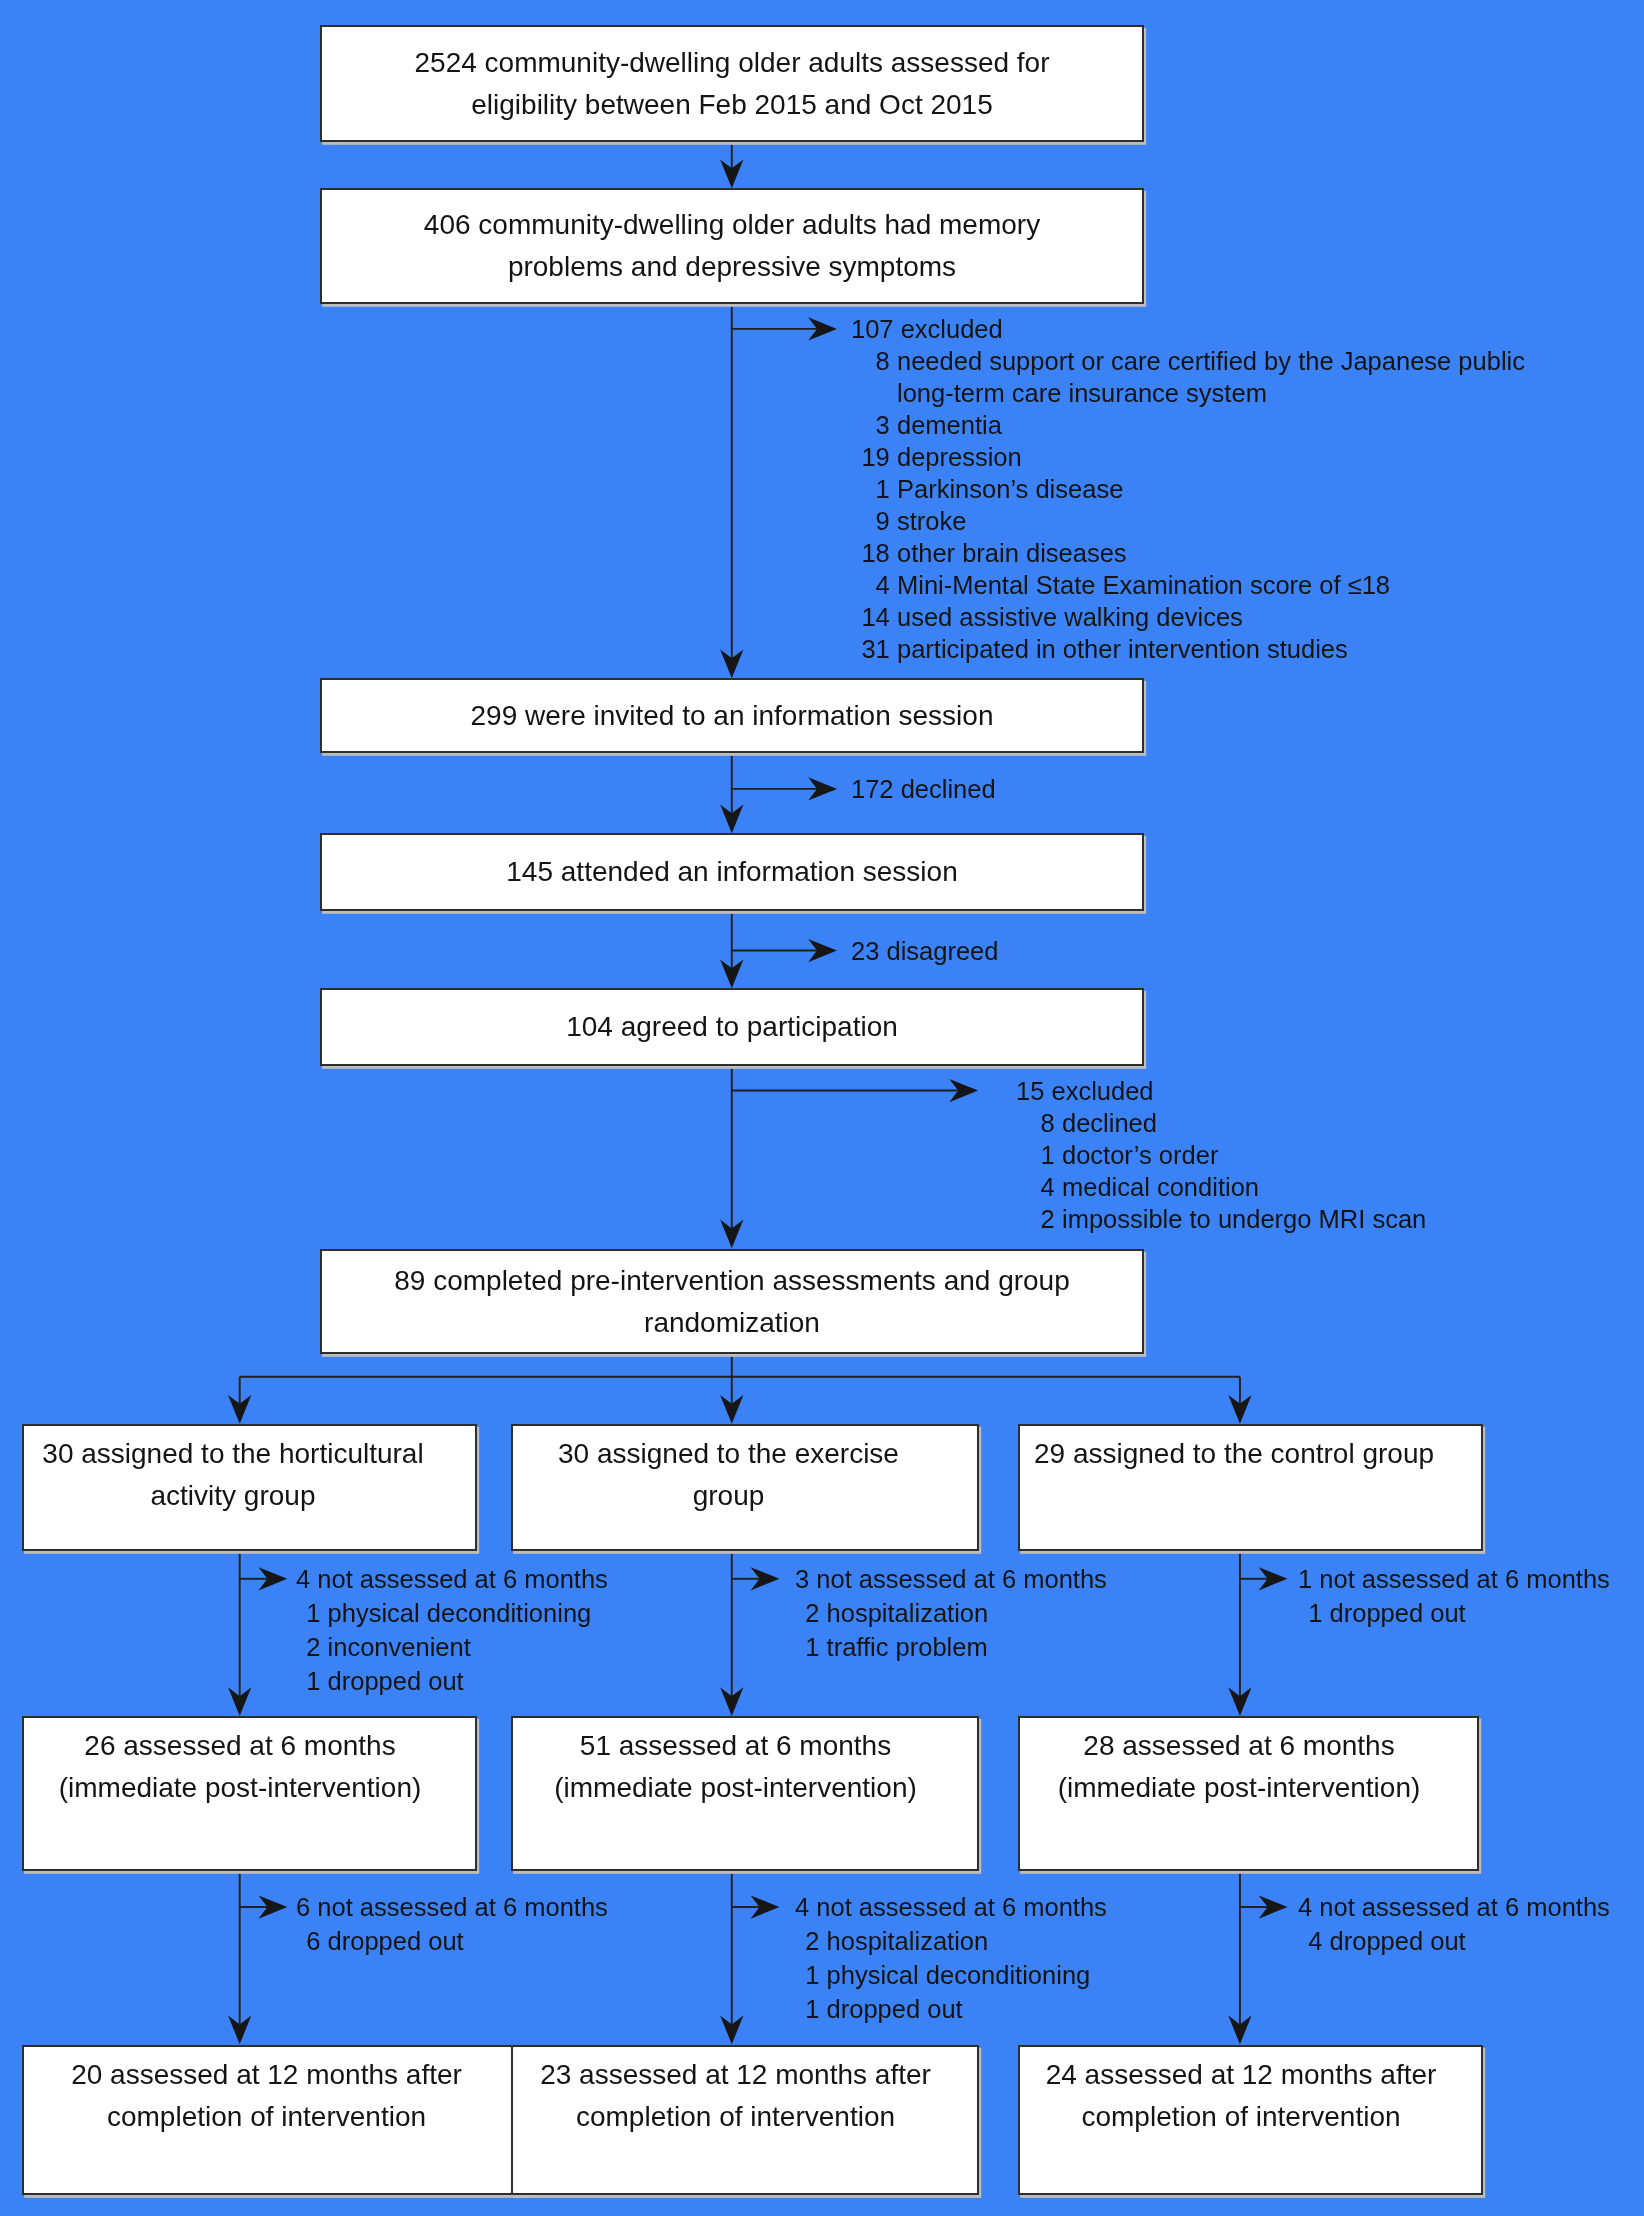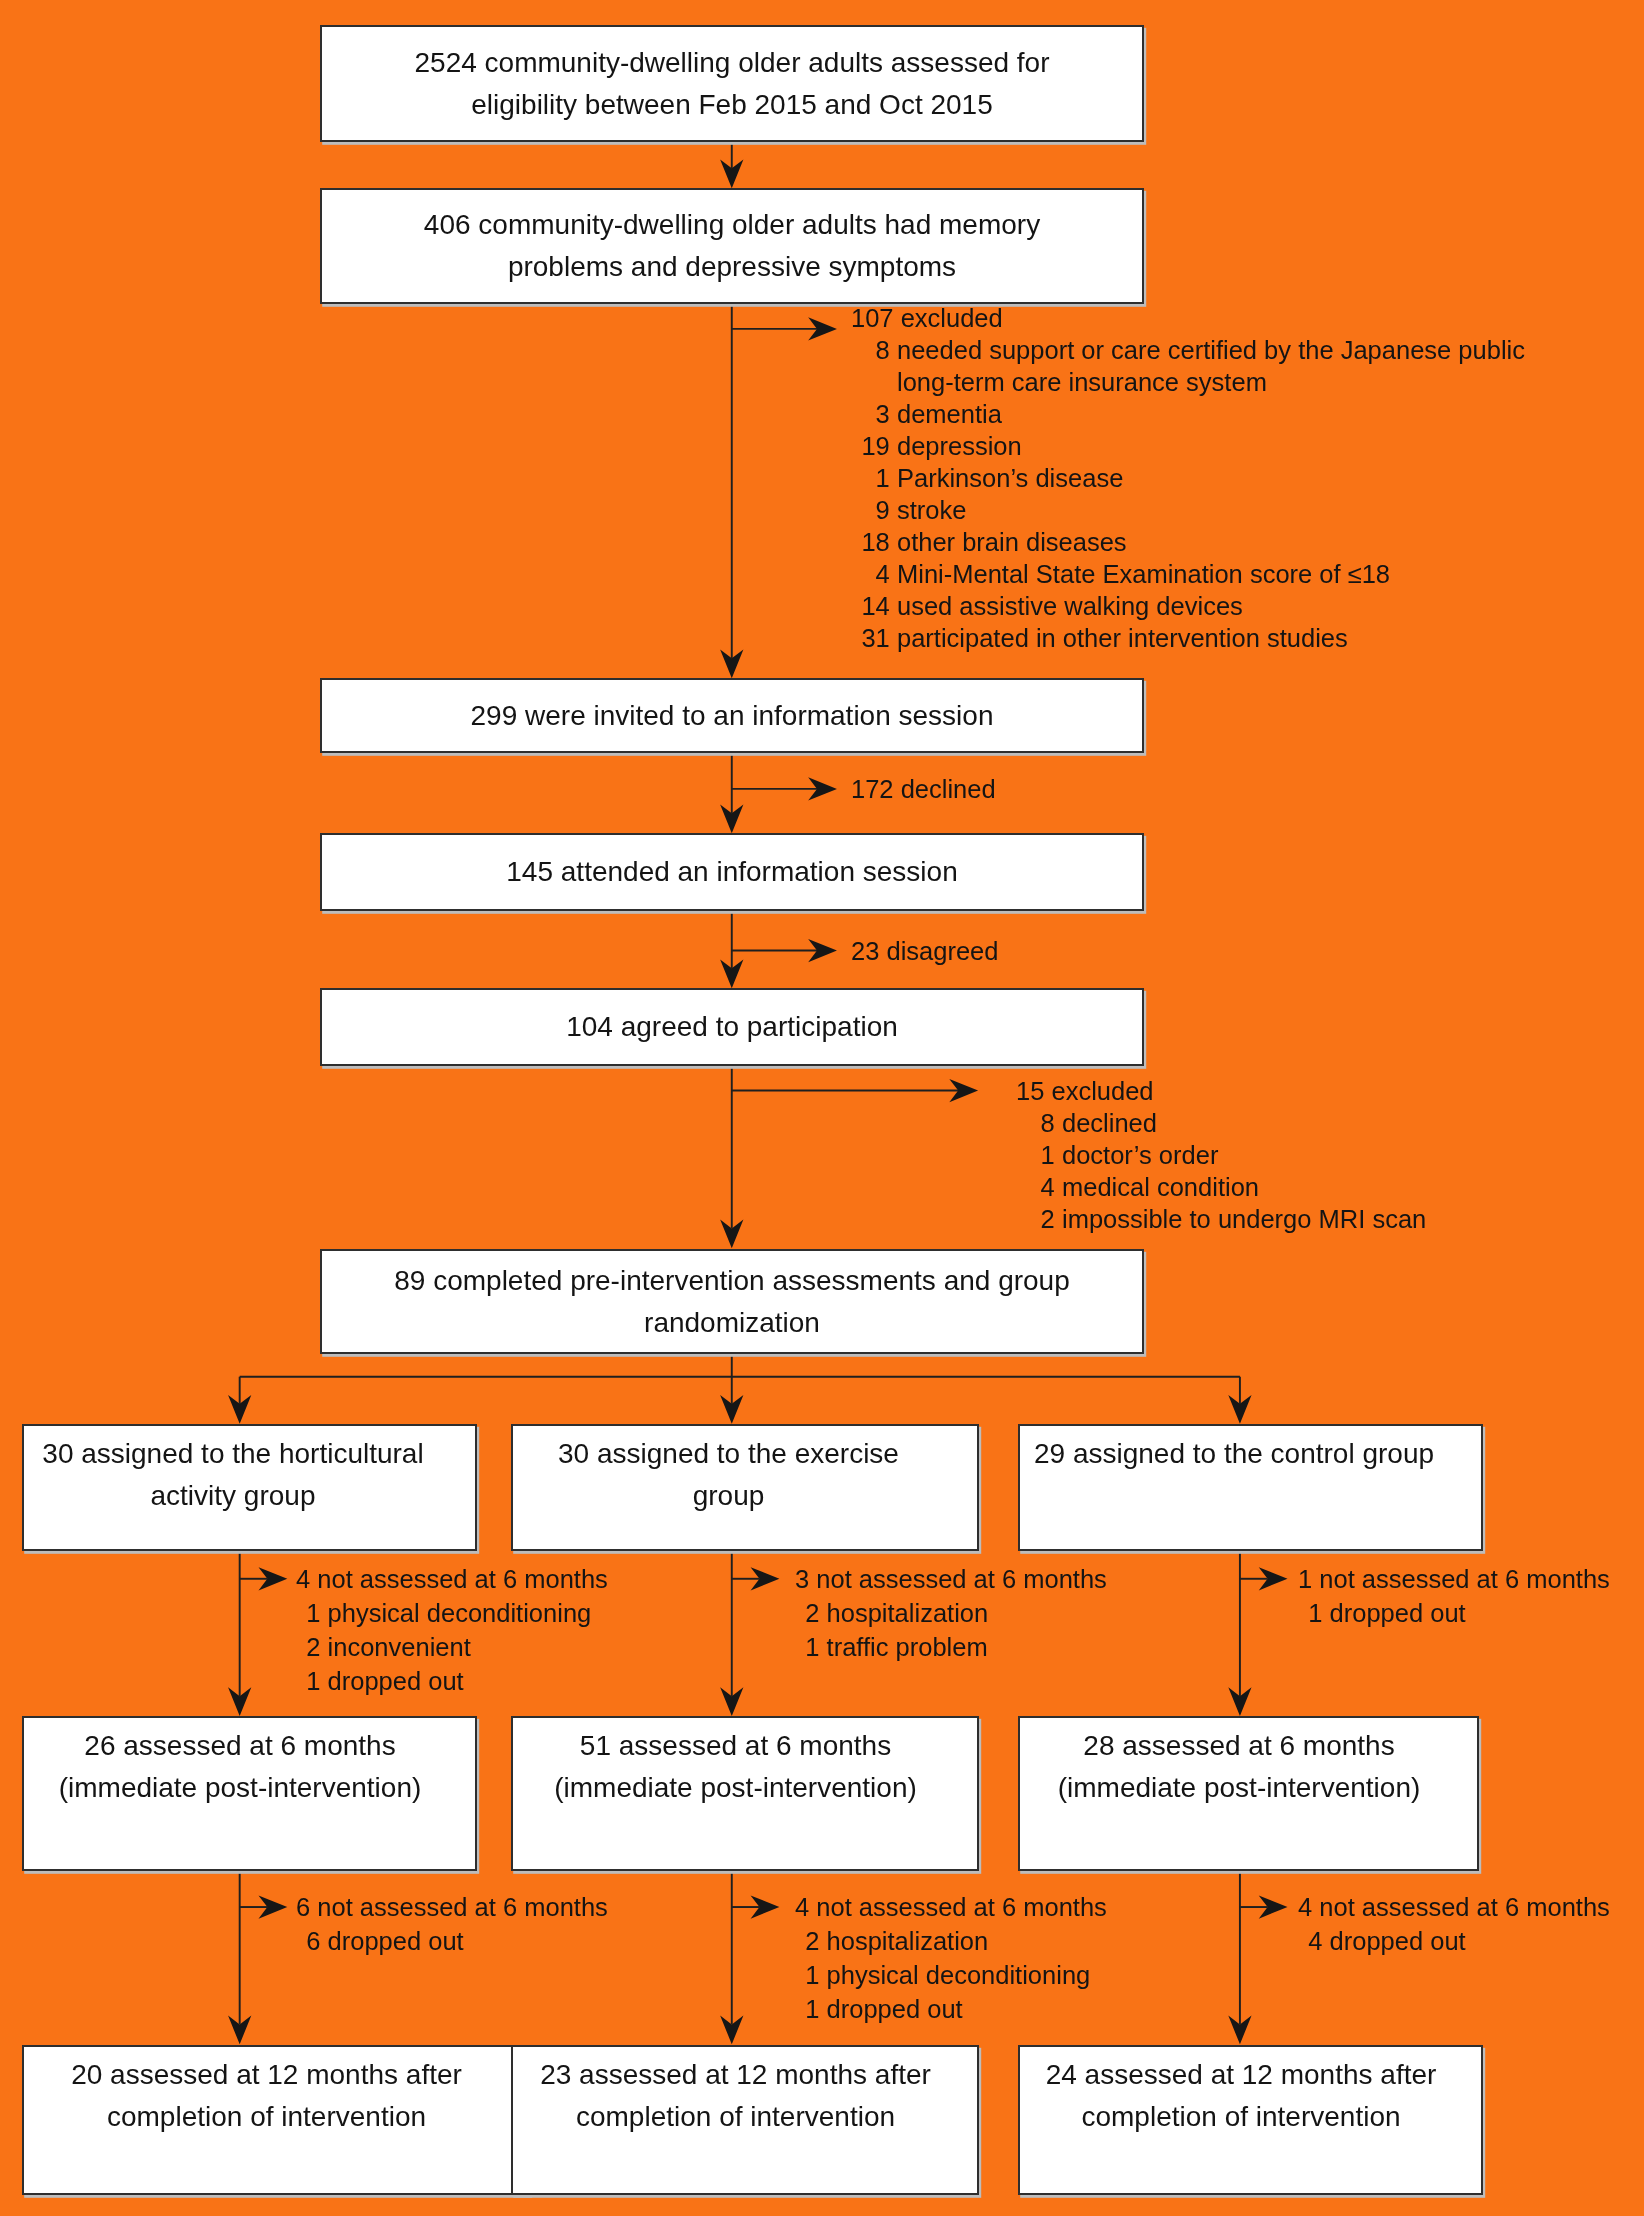--- a/index.html
+++ b/index.html
@@ -4,21 +4,21 @@
 <style>
   html, body {
     margin: 0;
     padding: 0;
     background: #ffffff;
   }
   #canvas {
     position: relative;
     width: 1644px;
     height: 2216px;
-    background: #f97316;
+    background: #3b82f6;
     font-family: "Liberation Sans", "DejaVu Sans", sans-serif;
     color: #141414;
     overflow: hidden;
   }
   #connectors {
     position: absolute;
     left: 0; top: 0;
     width: 1644px; height: 2216px;
     z-index: 1;
   }
@@ -195,21 +195,21 @@
   <div class="box box--left box--narrowpad" style="left:12px;top:2045px;width:508px;height:150px">
     <div>20 assessed at 12 months after completion of intervention</div>
   </div>
   <div class="box box--left box--narrowpad" style="left:501px;top:2045px;width:468px;height:150px">
     <div>23 assessed at 12 months after completion of intervention</div>
   </div>
   <div class="box box--left box--narrowpad" style="left:1008px;top:2045px;width:465px;height:150px">
     <div>24 assessed at 12 months after completion of intervention</div>
   </div>
 
-  <div class="branch branch--spine" id="branch-excluded-107" style="left:851px;top:302px">
+  <div class="branch branch--spine" id="branch-excluded-107" style="left:851px;top:313px">
     <div class="b-title">107 excluded</div>
     <div class="b-items">
         <div class="row">
           <span class="num">8</span>
           <span class="lbl">needed support or care certified by the Japanese public long-term care insurance system</span>
         </div>
         <div class="row">
           <span class="num">3</span>
           <span class="lbl">dementia</span>
         </div>

